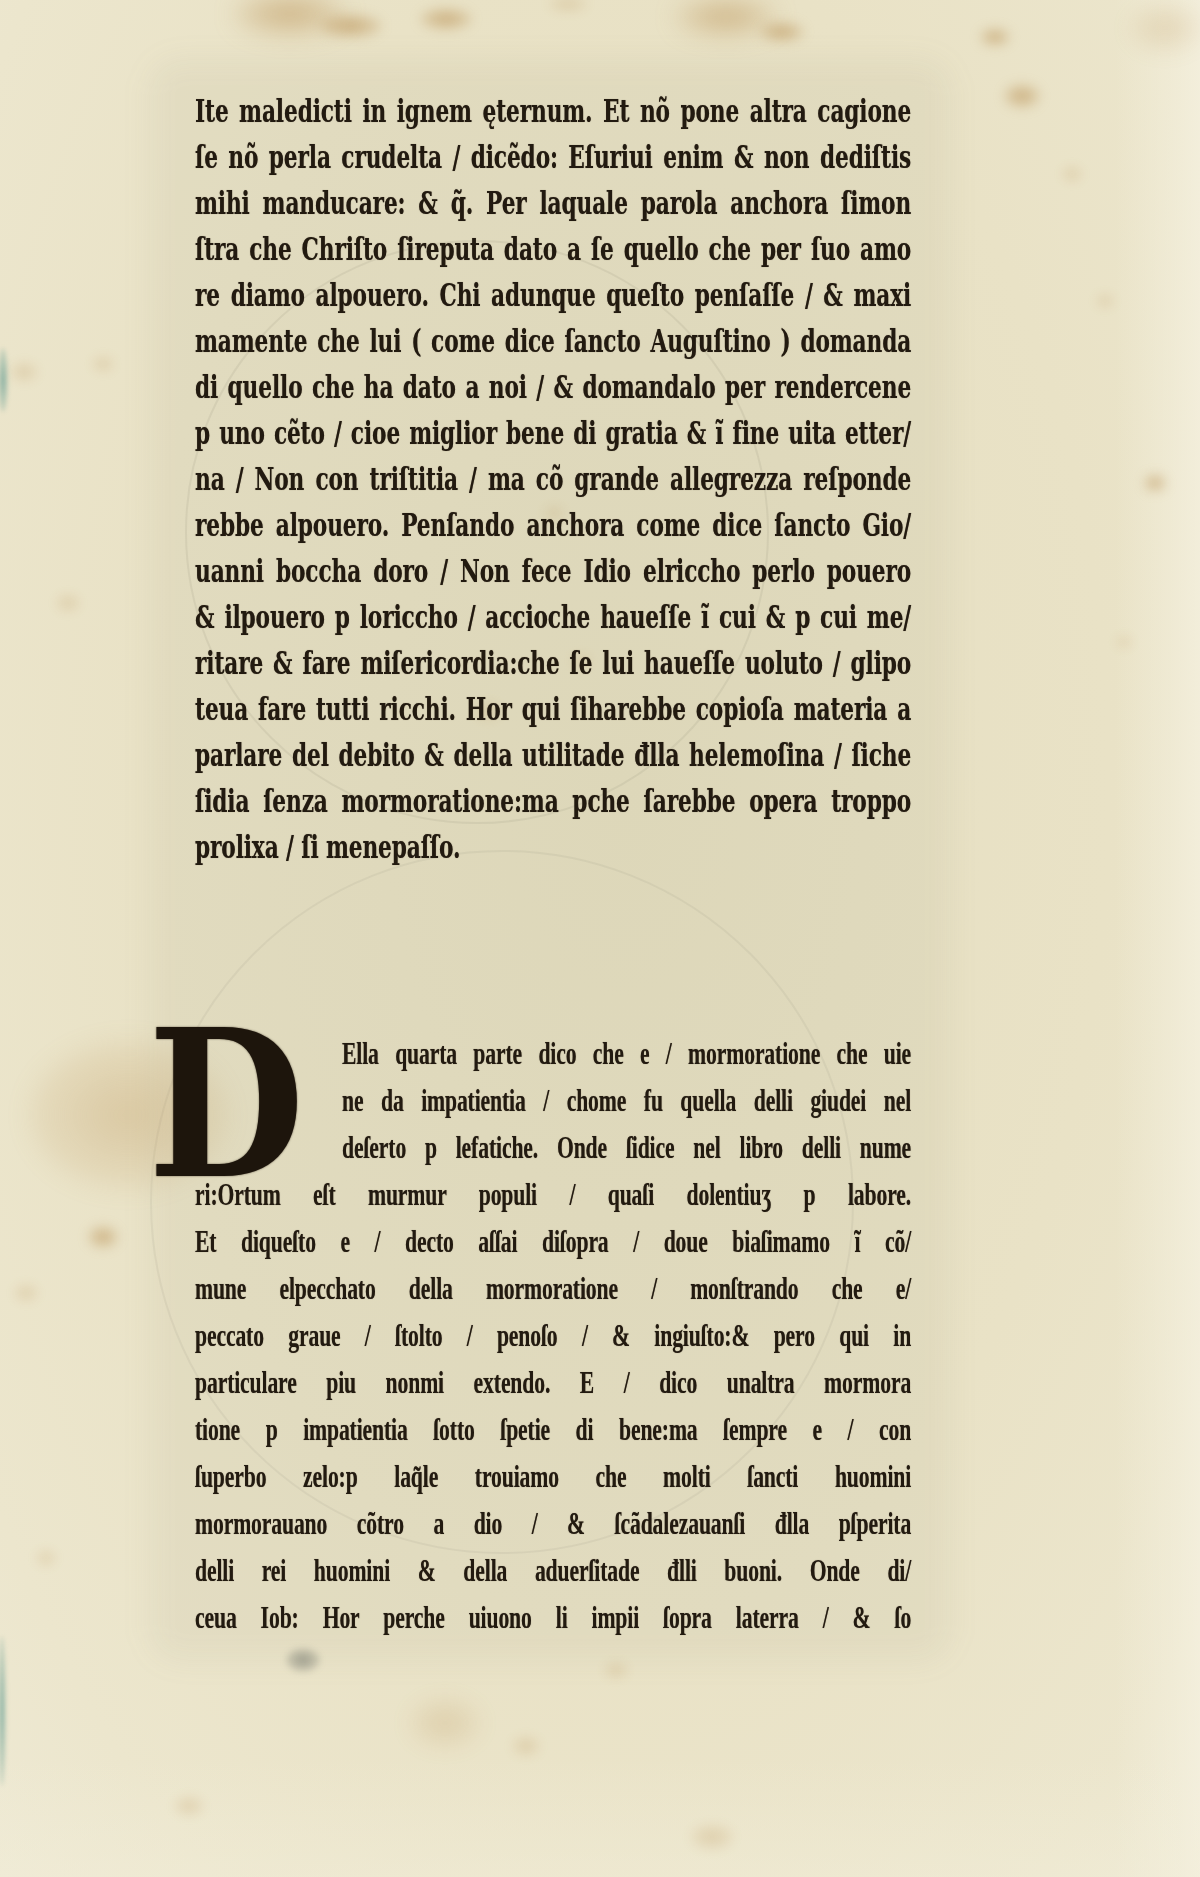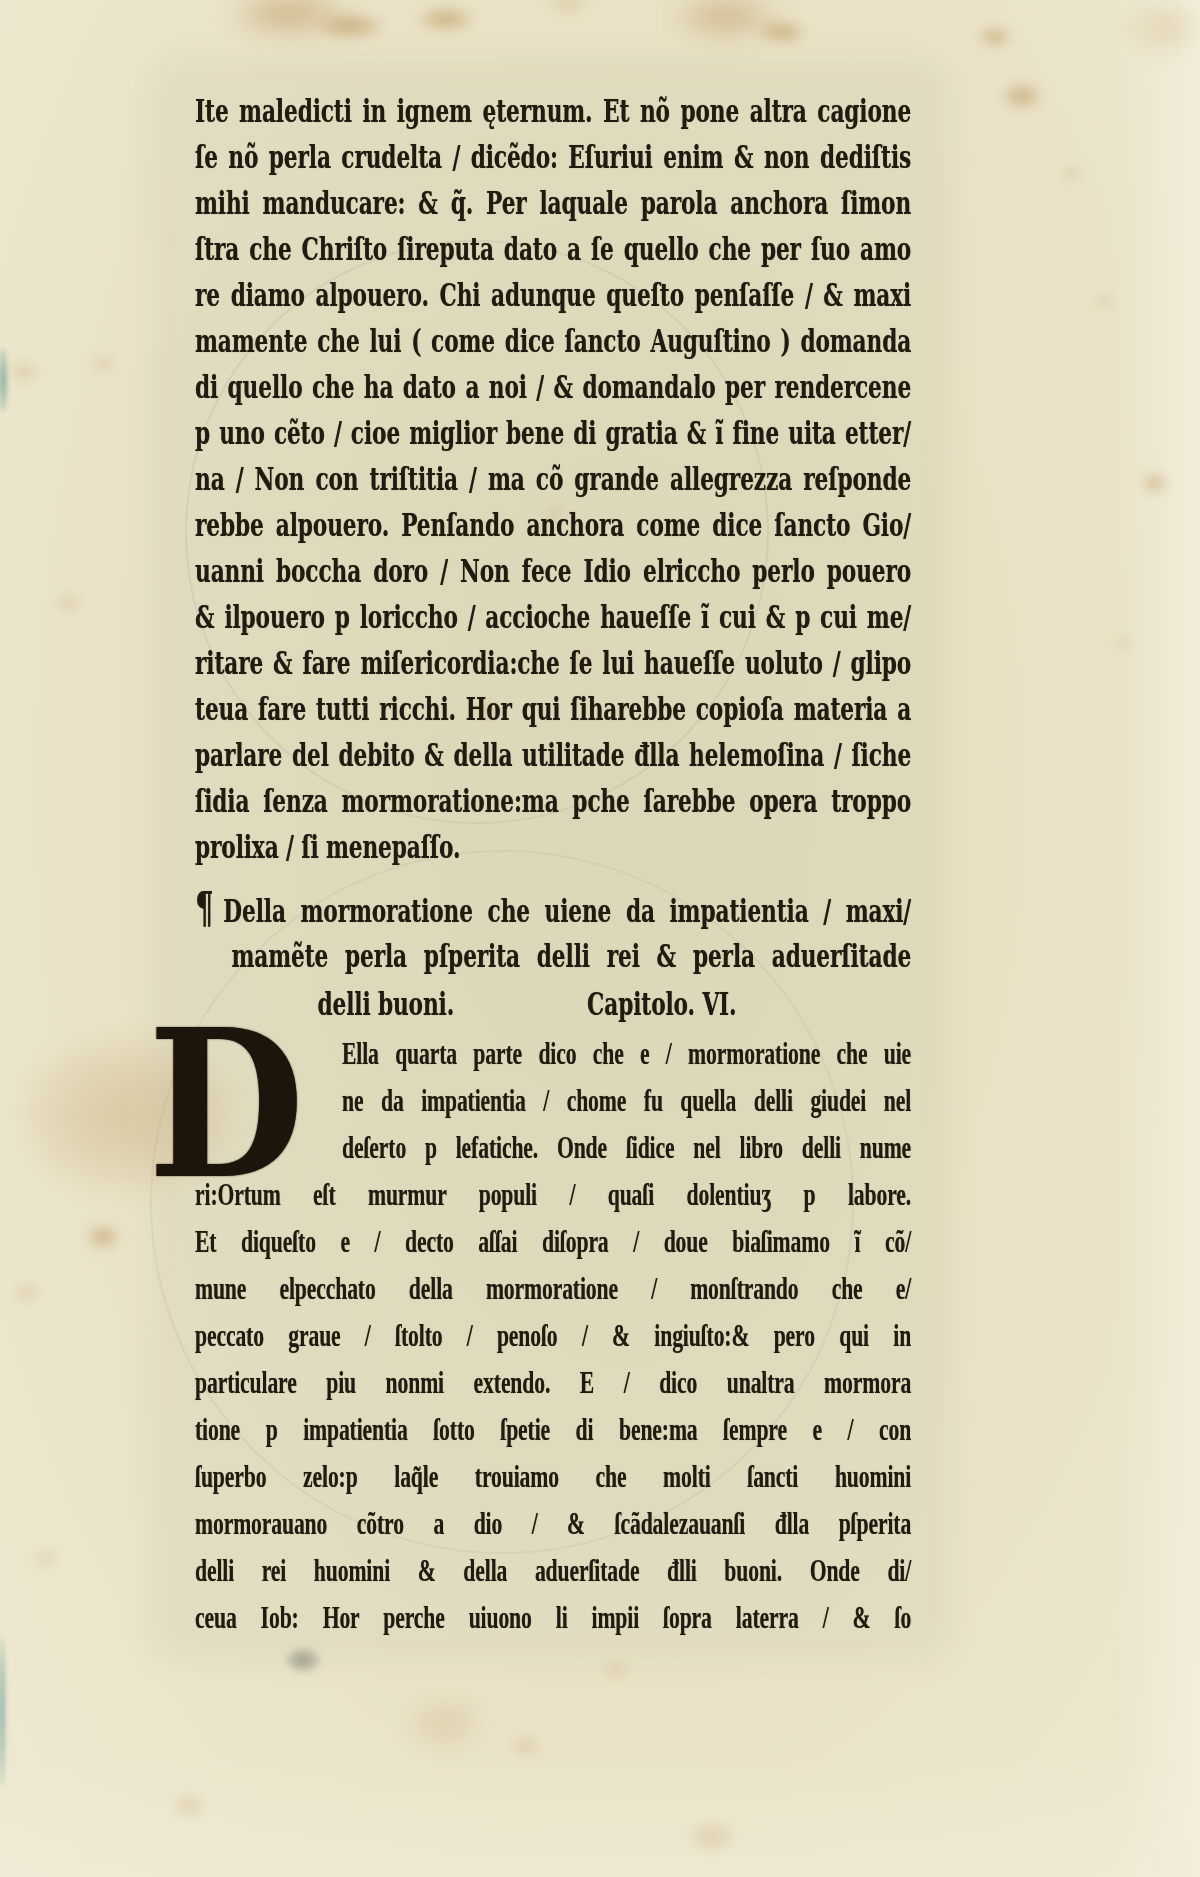--- a/index.html
+++ b/index.html
@@ -123,25 +123,20 @@
       <div class="line">rebbe alpouero. Penſando anchora come dice ſancto Gio/</div>
       <div class="line">uanni boccha doro / Non fece Idio elriccho perlo pouero</div>
       <div class="line">&amp; ilpouero p loriccho / accioche haueſſe ĩ cui &amp; p cui me/</div>
       <div class="line">ritare &amp; fare miſericordia:che ſe lui haueſſe uoluto / glipo</div>
       <div class="line">teua fare tutti ricchi. Hor qui ſiharebbe copioſa materia a</div>
       <div class="line">parlare del debito &amp; della utilitade đlla helemoſina / ſiche</div>
       <div class="line">ſidia ſenza mormoratione:ma pche ſarebbe opera troppo</div>
       <div class="line">prolixa / ſi menepaſſo.</div>
     </div>
 
-  <div class="col" id="heading">
-    <div class="line h1"><span class="pilcrow">¶</span><span>Della mormoratione che uiene da impatientia / maxi/</span></div>
-    <div class="line h2">mamẽte perla pſperita delli rei &amp; perla aduerſitade</div>
-    <div class="line h3"><span>delli buoni.</span><span class="cap">Capitolo. VI.</span></div>
-  </div>
 
   <div class="dropcap">D</div>
   <div class="col" id="para2">
       <div class="line">Ella quarta parte dico che e / mormoratione che uie</div>
       <div class="line">ne da impatientia / chome fu quella delli giudei nel</div>
       <div class="line">deſerto p lefatiche. Onde ſidice nel libro delli nume</div>
       <div class="line">ri:Ortum eſt murmur populi / quaſi dolentiuʒ p labore.</div>
       <div class="line">Et diqueſto e / decto aſſai diſopra / doue biaſimamo ĩ cõ/</div>
       <div class="line">mune elpecchato della mormoratione / monſtrando che e/</div>
       <div class="line">peccato graue / ſtolto / penoſo / &amp; ingiuſto:&amp; pero qui in</div>

